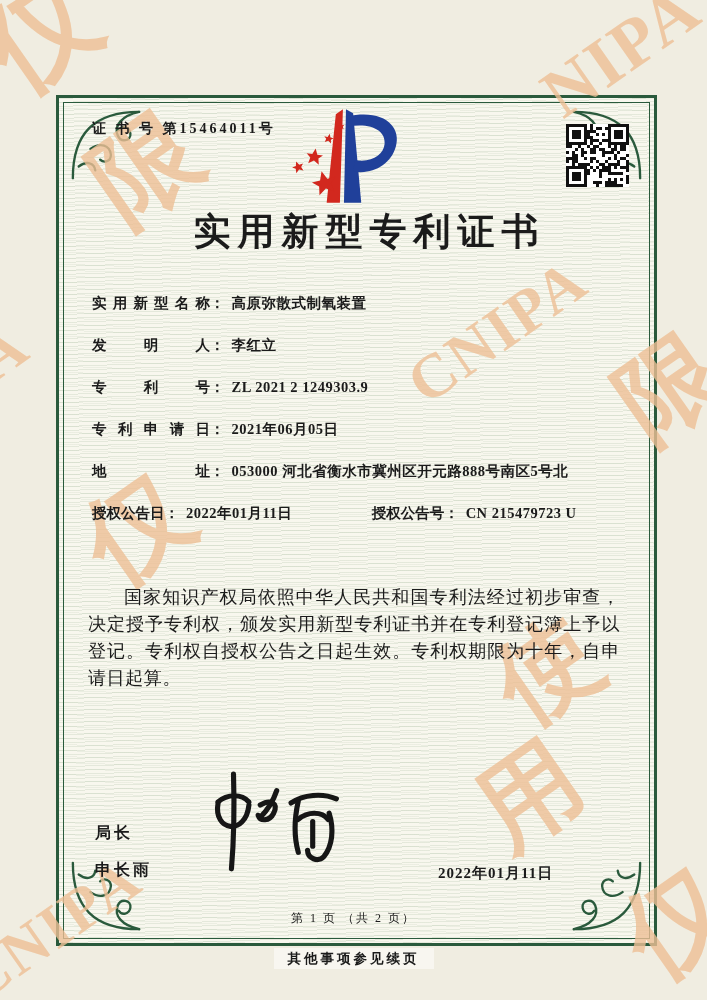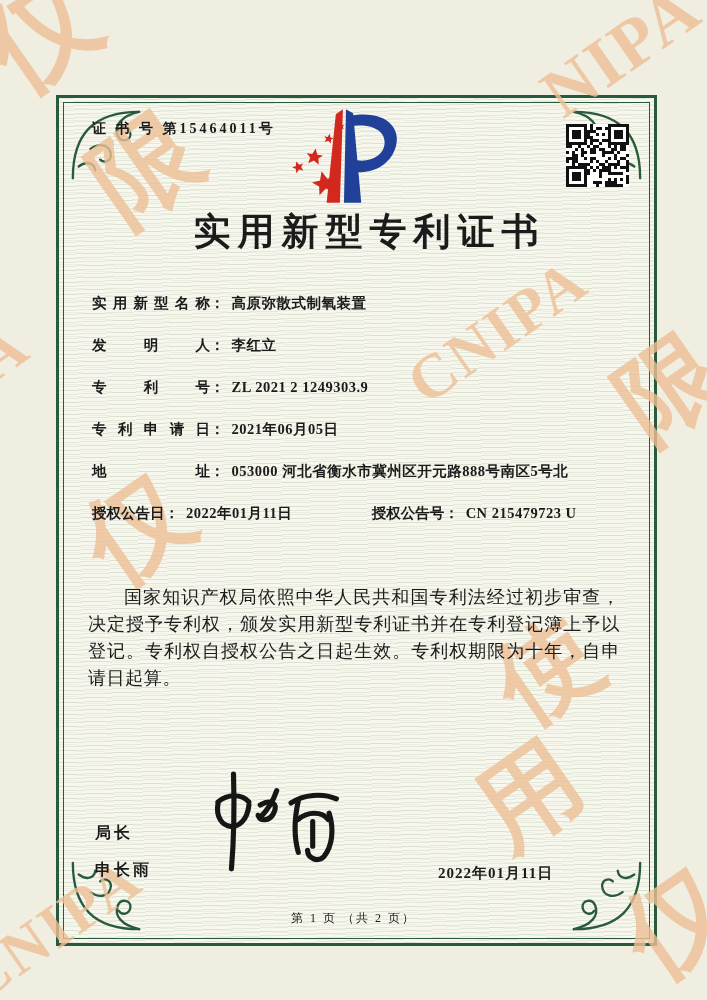--- a/index.html
+++ b/index.html
@@ -346,14 +346,17 @@
         <path d="M103,50 C112,42 126,42 132,50"></path>
         <path d="M133,44 C138,60 136,76 128,86 C122,92 112,88 112,80"></path>
         <path d="M117,52 L117,76"></path>
       </g>
     </svg>
 
     <div class="issue-date">2022年01月11日</div>
     <div class="page-info">第 1 页 （共 2 页）</div>
   </div>
 
+  <div class="footer-note">
+    <span>其他事项参见续页</span>
+  </div>
 
 </div>
 
 </body></html>

